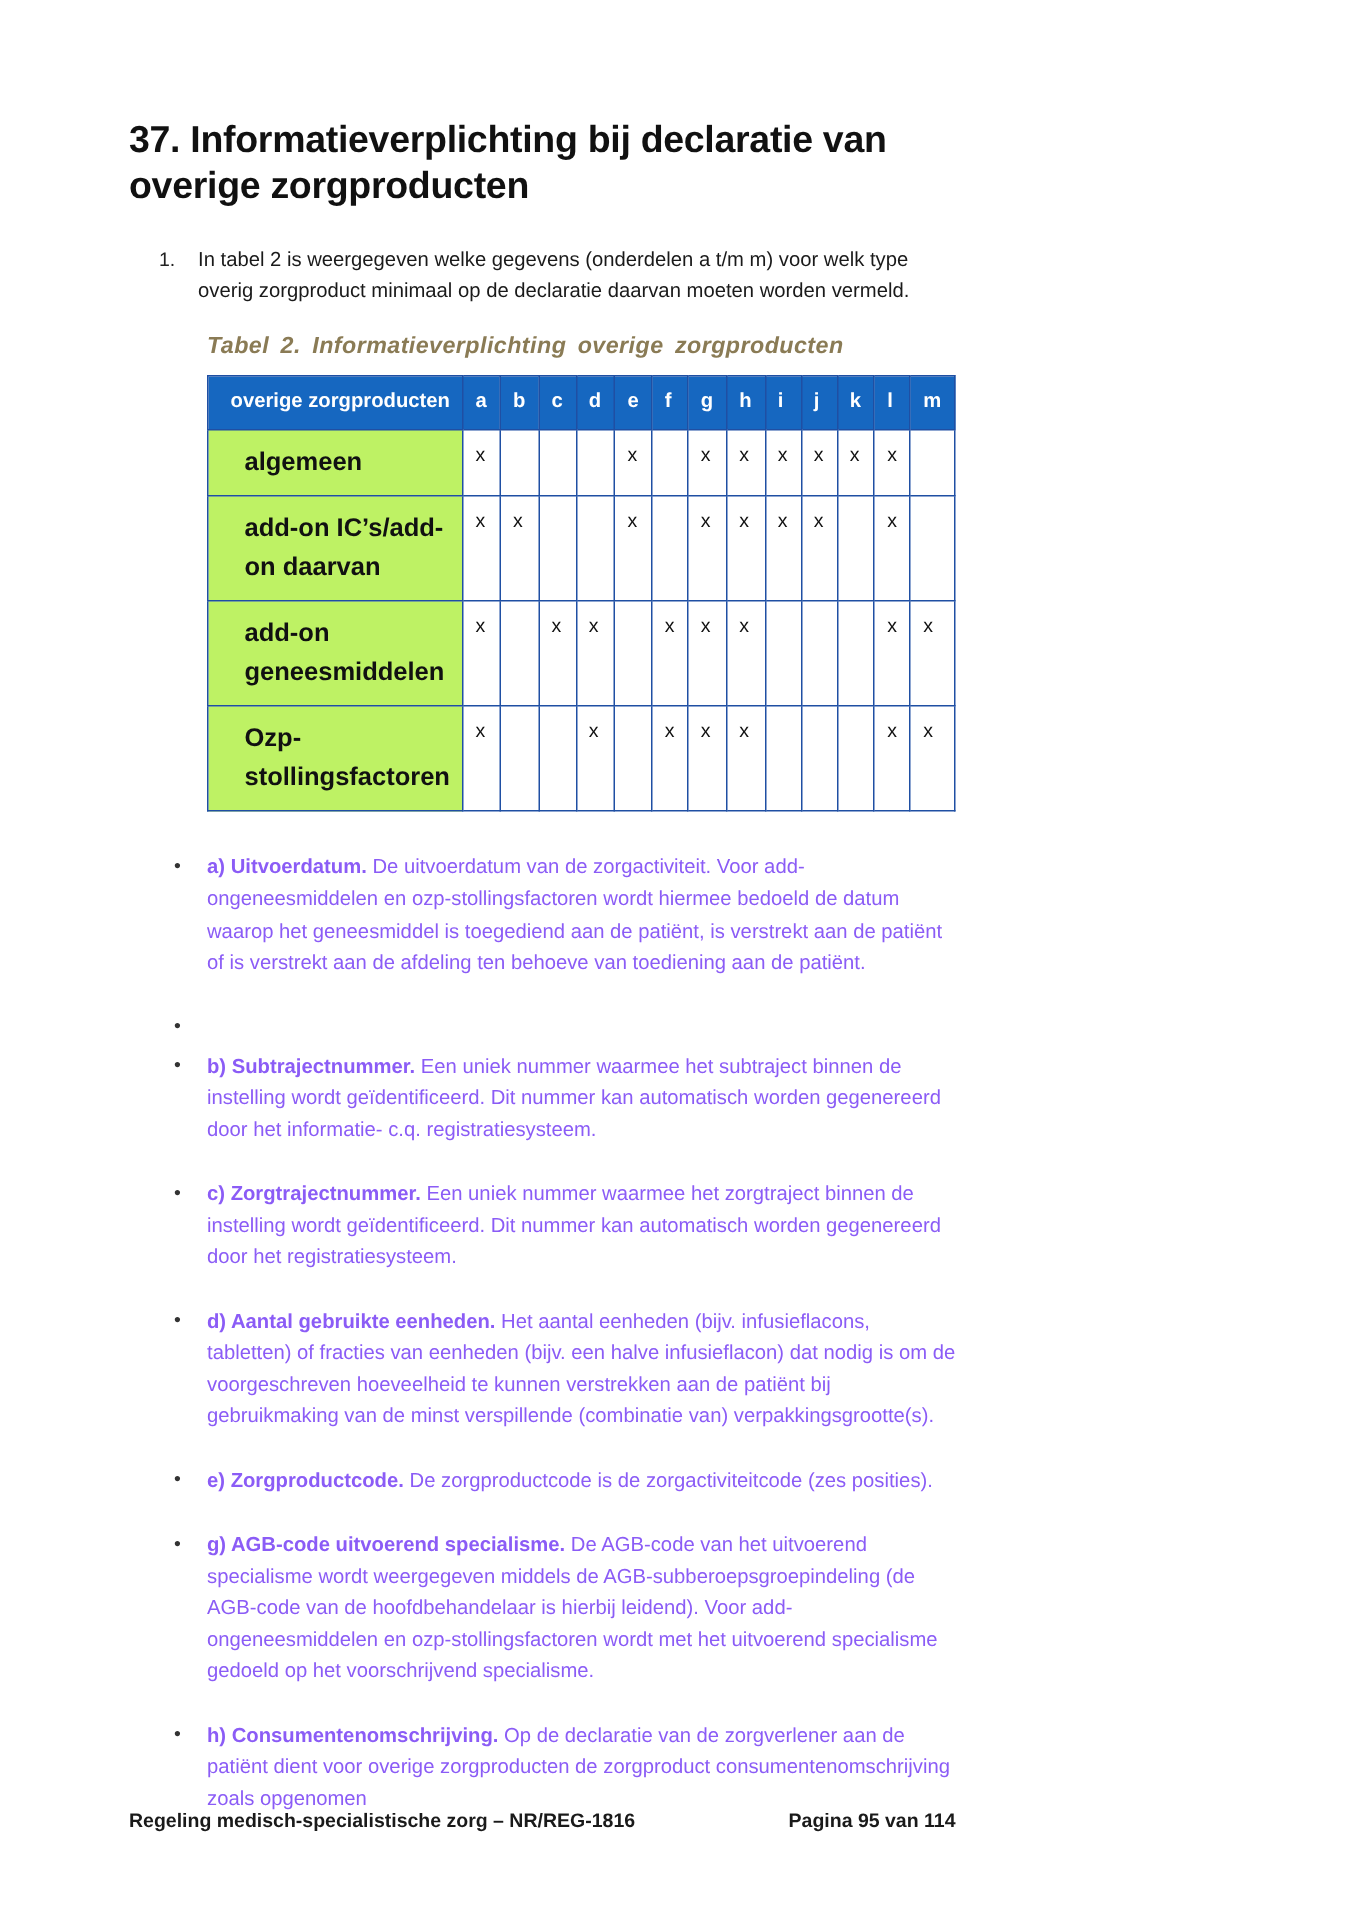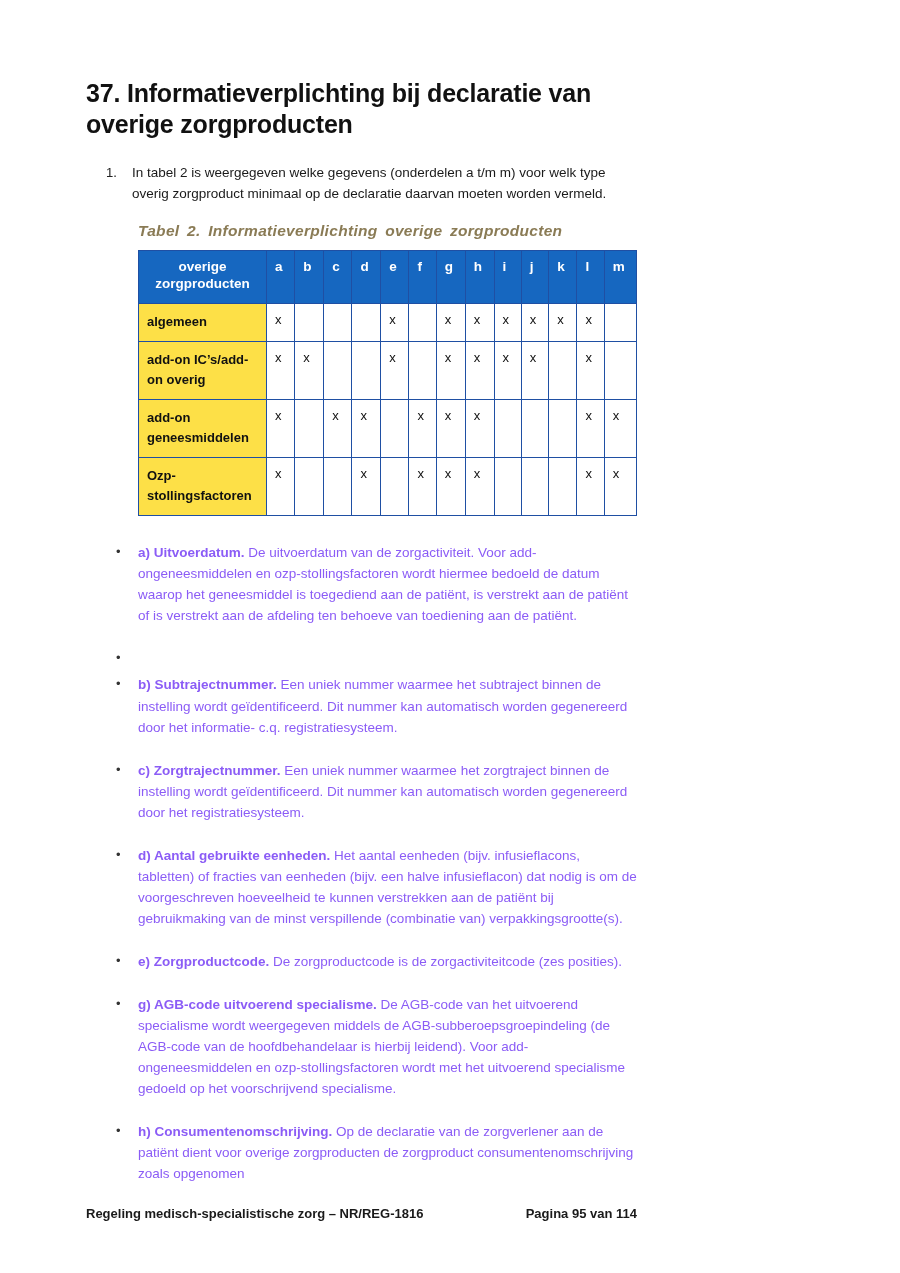--- a/index.html
+++ b/index.html
@@ -67,40 +67,40 @@
   table.info-table th,
   table.info-table td {
     border: 1px solid #1f4fa3;
     padding: 0;
     vertical-align: top;
   }
   table.info-table thead th {
     background: #1667c0;
     color: #ffffff;
     font-weight: bold;
-    text-align: center;
+    text-align: right;
     padding: 8px 8px 10px 8px;
     font-size: 13.5px;
     line-height: 1.25;
   }
   table.info-table thead th.rowhead {
     width: 150px;
   }
   table.info-table thead th.colhead {
     width: 34px;
     text-align: left;
     padding-left: 8px;
   }
   table.info-table tbody th {
-    background: #fde047;
+    background: #bef264;
     color: #111;
     font-weight: bold;
     text-align: left;
-    padding: 8px 8px 10px 8px;
-    font-size: 13px;
+    padding: 8px 8px 10px 24px;
+    font-size: 17px;
     line-height: 1.5;
   }
   table.info-table tbody td {
     text-align: left;
     padding: 8px 8px 8px 8px;
     font-size: 13px;
     color: #111;
     height: 18px;
   }
   ul.defs {
@@ -185,21 +185,21 @@
         <td></td>
         <td>x</td>
         <td>x</td>
         <td>x</td>
         <td>x</td>
         <td>x</td>
         <td>x</td>
         <td></td>
       </tr>
       <tr>
-        <th>add-on IC’s/add-on overig</th>
+        <th>add-on IC’s/add-on daarvan</th>
         <td>x</td>
         <td>x</td>
         <td></td>
         <td></td>
         <td>x</td>
         <td></td>
         <td>x</td>
         <td>x</td>
         <td>x</td>
         <td>x</td>

